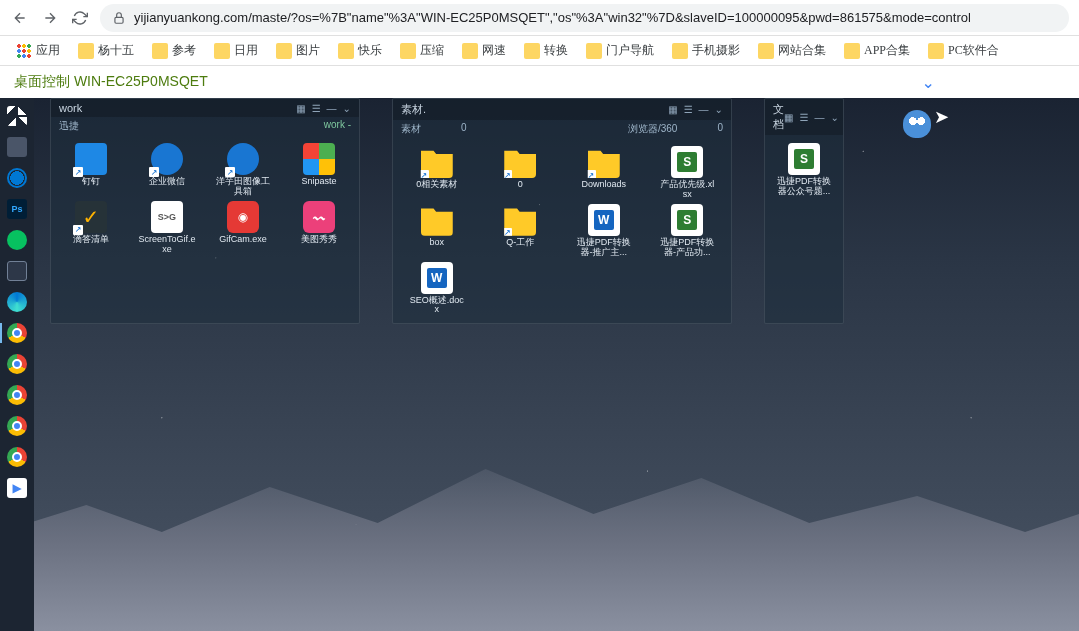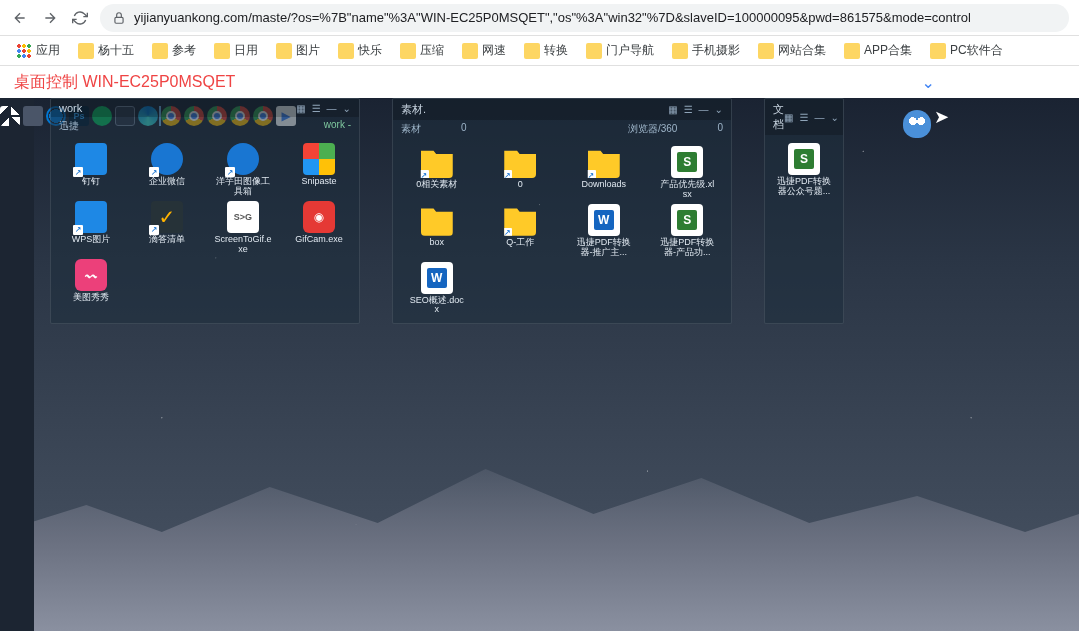--- a/index.html
+++ b/index.html
@@ -6,40 +6,40 @@
     body { font-family: "Microsoft YaHei", Arial, sans-serif; font-size: 12px; background: #fff; width: 1079px; height: 631px; overflow: hidden; }
     
     
     .browser-bar { display: flex; align-items: center; height: 36px; padding: 0 10px; gap: 10px; border-bottom: 1px solid #e0e0e0; }
     .nav-btn { width: 20px; height: 20px; display: flex; align-items: center; justify-content: center; color: #5f6368; cursor: pointer; }
     .url-bar { flex: 1; display: flex; align-items: center; background: #f1f3f4; border-radius: 14px; height: 28px; padding: 0 12px; gap: 8px; }
     .lock-ic { width: 14px; height: 14px; color: #5f6368; }
     .url-text { font-size: 13px; color: #202124; white-space: nowrap; overflow: hidden; }
     
     .bookmarks-bar { display: flex; align-items: center; height: 30px; padding: 0 10px; gap: 6px; border-bottom: 1px solid #e0e0e0; }
-    .bm-item { display: flex; align-items: center; gap: 4px; padding: 2px 6px; cursor: pointer; font-size: 12px; color: #3c4043; }
+    .bm-item { display: flex; align-items: center; gap: 4px; padding: 2px 6px; cursor: pointer; font-size: 12px; color: #3c4043; font-family: Liberation Serif, serif; }
     .bm-icon { width: 16px; height: 16px; background: #fdd663; border-radius: 2px; display: inline-block; }
     .bm-icon.apps { background: transparent; position: relative; }
     .bm-icon.apps::before { content: ''; position: absolute; width: 16px; height: 16px; background-image: radial-gradient(circle at 3px 3px, #ea4335 2px, transparent 2px), radial-gradient(circle at 8px 3px, #fbbc04 2px, transparent 2px), radial-gradient(circle at 13px 3px, #34a853 2px, transparent 2px), radial-gradient(circle at 3px 8px, #4285f4 2px, transparent 2px), radial-gradient(circle at 8px 8px, #ea4335 2px, transparent 2px), radial-gradient(circle at 13px 8px, #fbbc04 2px, transparent 2px), radial-gradient(circle at 3px 13px, #34a853 2px, transparent 2px), radial-gradient(circle at 8px 13px, #4285f4 2px, transparent 2px), radial-gradient(circle at 13px 13px, #ea4335 2px, transparent 2px); }
     
     
     .page-header { display: flex; align-items: center; justify-content: space-between; height: 32px; padding: 0 14px; }
-    .page-title { font-size: 16px; color: #ef4444; font-weight: 500; }
+    .page-title { font-size: 14px; color: #4d7c0f; font-weight: 500; }
     .chev-down { color: #4285f4; font-size: 16px; margin-right: 130px; }
     
     
     .remote-view { position: relative; width: 100%; height: calc(631px - 36px - 30px - 32px); background: linear-gradient(180deg, #1a2332 0%, #2a3545 30%, #4a5565 100%); overflow: hidden; }
     .mountain { position: absolute; bottom: 0; left: 0; right: 0; height: 180px; background: linear-gradient(180deg, rgba(90,100,115,0.3) 0%, #6a7080 50%, #8a90a0 100%); clip-path: polygon(0 100%, 0 45%, 8% 30%, 15% 45%, 25% 20%, 35% 40%, 45% 10%, 55% 35%, 65% 15%, 75% 40%, 85% 25%, 95% 45%, 100% 35%, 100% 100%); }
     .stars { position: absolute; inset: 0; background-image: radial-gradient(1px 1px at 20% 30%, white, transparent), radial-gradient(1px 1px at 60% 70%, white, transparent), radial-gradient(1px 1px at 50% 20%, white, transparent), radial-gradient(1px 1px at 80% 10%, white, transparent), radial-gradient(1px 1px at 90% 60%, white, transparent), radial-gradient(1px 1px at 33% 80%, white, transparent), radial-gradient(1px 1px at 15% 60%, white, transparent); opacity: 0.6; }
     
     .owl-icon { position: absolute; top: 12px; right: 148px; width: 28px; height: 28px; background: radial-gradient(circle at 35% 40%, #fff 4px, transparent 4px), radial-gradient(circle at 65% 40%, #fff 4px, transparent 4px), radial-gradient(circle at 35% 40%, #1976d2 2px, transparent 2px), radial-gradient(circle at 65% 40%, #1976d2 2px, transparent 2px), #4a90d9; border-radius: 50% 50% 45% 45%; }
     .cursor { position: absolute; top: 8px; right: 130px; color: #fff; font-size: 18px; }
     
     
-    .win-taskbar { position: absolute; left: 0; top: 0; bottom: 0; width: 34px; background: #1c2532; display: flex; flex-direction: row; padding-top: 4px; gap: 3px; }
+    .win-taskbar { position: absolute; left: 0; top: 0; bottom: 0; width: 34px; background: #1c2532; display: flex; flex-direction: column; padding-top: 4px; gap: 3px; }
     .tb-item { width: 30px; height: 28px; margin: 0 auto; display: flex; align-items: center; justify-content: center; cursor: pointer; position: relative; }
     .tb-item.active::before { content: ''; position: absolute; left: -2px; top: 4px; bottom: 4px; width: 2px; background: #76b9ed; }
     .tb-ic { width: 20px; height: 20px; border-radius: 3px; }
     .ic-win { background: linear-gradient(135deg, #fff 48%, transparent 50%), linear-gradient(45deg, #fff 48%, transparent 50%), linear-gradient(315deg, #fff 48%, transparent 50%), linear-gradient(225deg, #fff 48%, transparent 50%); background-size: 9px 9px; background-repeat: no-repeat; background-position: 0 0, 11px 0, 0 11px, 11px 11px; background-color: transparent; }
     .ic-generic { background: #4a5568; }
     .ic-edge-old { background: radial-gradient(circle, #0078d4 60%, transparent 60%); border: 2px solid #0078d4; border-radius: 50%; }
     .ic-ps { background: #001e36; color: #31a8ff; font-size: 9px; font-weight: bold; display: flex; align-items: center; justify-content: center; }
     .ic-wechat { background: radial-gradient(circle at 35% 40%, #07c160 100%, transparent); border-radius: 50%; }
     .ic-mon { background: #2d3748; border: 1px solid #718096; }
     .ic-edge { background: conic-gradient(#0078d4, #40e0d0, #0078d4); border-radius: 50%; }
@@ -245,24 +245,20 @@
           </div>
           <div class="dicon">
             <div class="dicon-img di-round-blue shortcut"></div>
             <div class="dicon-lbl">洋芋田图像工具箱</div>
           </div>
           <div class="dicon">
             <div class="dicon-img di-tiles"></div>
             <div class="dicon-lbl">Snipaste</div>
           </div>
           <div class="dicon">
-            <div class="dicon-img di-blue shortcut"></div>
-            <div class="dicon-lbl">WPS图片</div>
-          </div>
-          <div class="dicon">
             <div class="dicon-img di-check shortcut">✓</div>
             <div class="dicon-lbl">滴答清单</div>
           </div>
           <div class="dicon">
             <div class="dicon-img di-svg">S&gt;G</div>
             <div class="dicon-lbl">ScreenToGif.exe</div>
           </div>
           <div class="dicon">
             <div class="dicon-img di-cam">◉</div>
             <div class="dicon-lbl">GifCam.exe</div>

